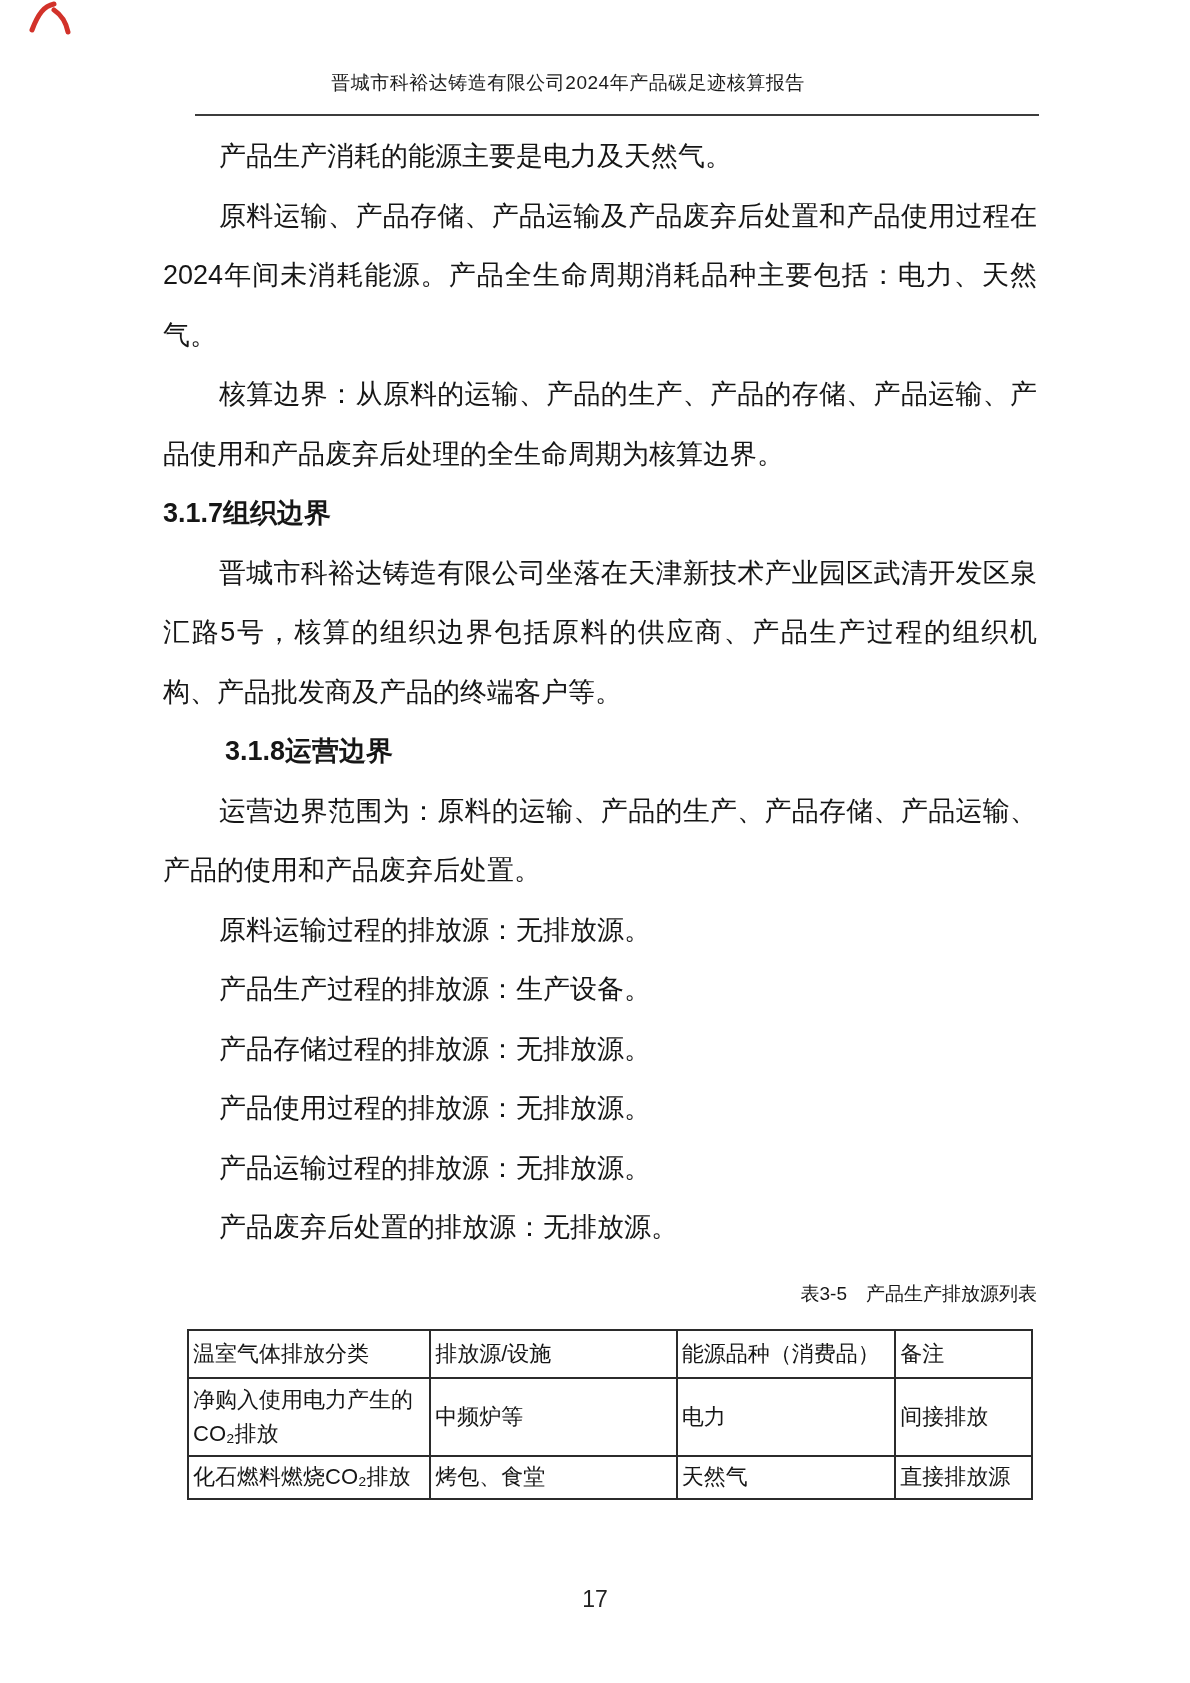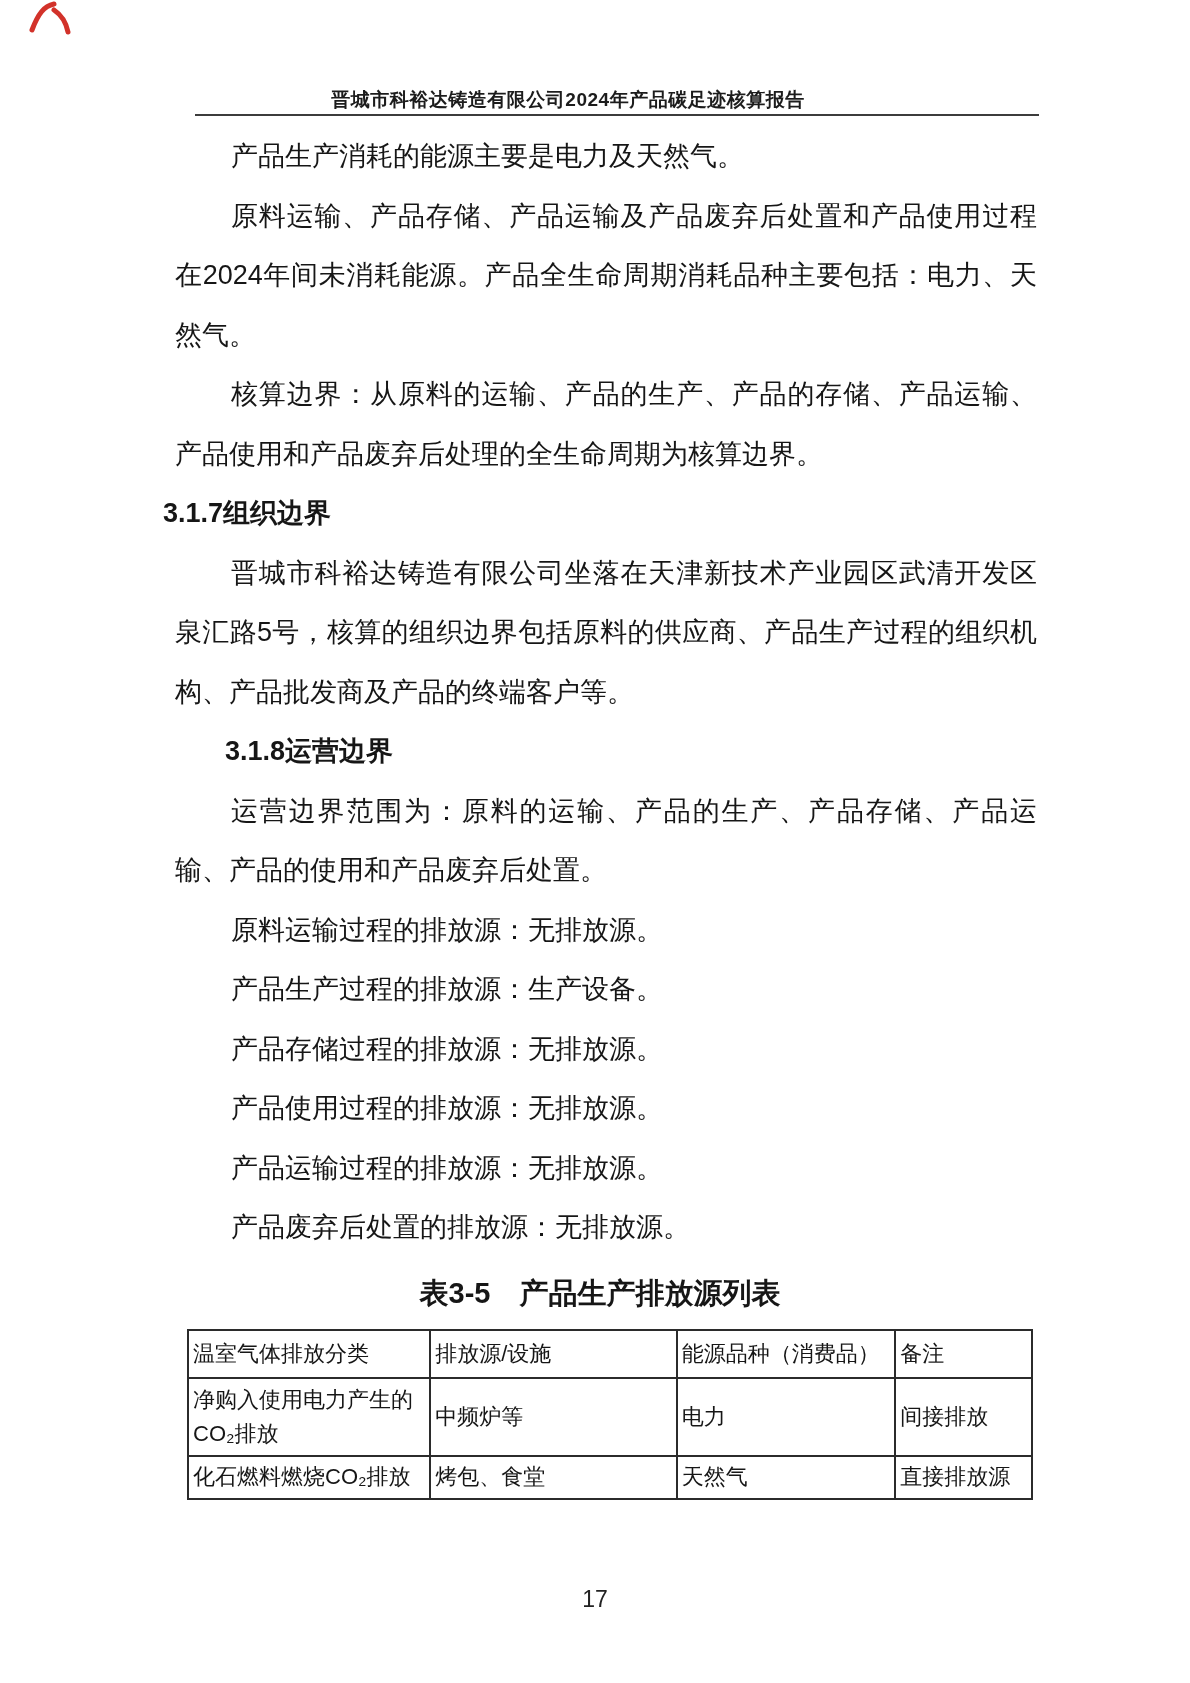--- a/index.html
+++ b/index.html
@@ -12,44 +12,44 @@
     color:#161616;
     overflow:hidden;
   }
   .page { position:absolute; inset:0; background:#fff; }
 
   
   .red-mark { position:absolute; left:24px; top:0px; width:52px; height:40px; }
 
   
   .doc-header {
-    position:absolute; top:87px; left:163px; width:874px;
-    text-align:center; font-size:19px; font-weight:700;
+    position:absolute; top:70px; left:163px; width:874px;
+    text-align:center; font-size:19px; font-weight:400;
     color:#1c1c1c; letter-spacing:0.5px;
     padding-right:64px;
   }
   .header-rule {
     position:absolute; top:114px; left:195px; width:844px;
     border-top:2px solid #3c3c3c; height:0;
   }
 
   
   .content {
     position:absolute; top:127px; left:163px; width:874px;
     font-size:27px; line-height:59.5px;
     text-align:justify; word-break:break-all;
   }
-  .para { text-indent:56px;margin-left:12px; }
+  .para { text-indent:56px; }
   .heading { font-weight:700; text-indent:0; }
   .heading-indent { font-weight:700; text-indent:62px; }
 
   .table-caption {
     height:71px; line-height:71px;
-    text-align:center; text-indent:0;
-    font-size:29px; font-weight:700;
+    text-align:right; text-indent:0;
+    font-size:19px; font-weight:400;
     word-break:keep-all;
   }
 
   table.src-table {
     border-collapse:collapse;
     margin-left:24px;
     width:846px;
     table-layout:fixed;
   }
   table.src-table td, table.src-table th {

